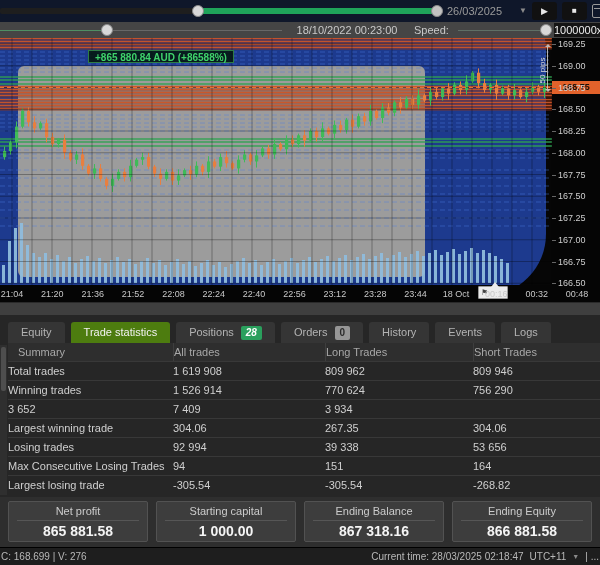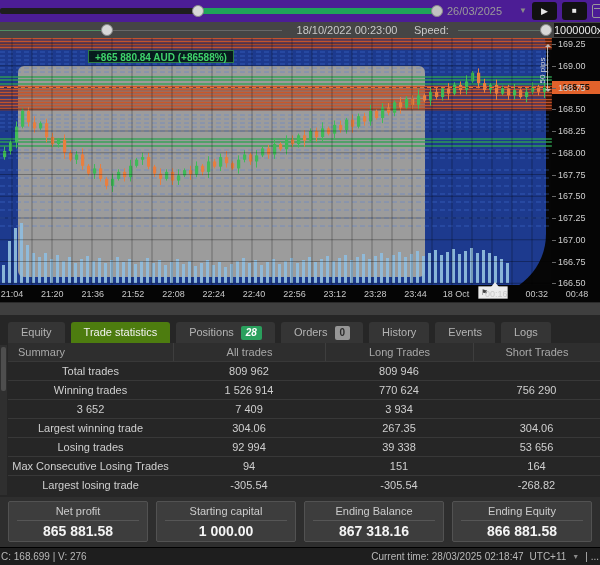--- a/index.html
+++ b/index.html
@@ -3,21 +3,21 @@
 <meta charset="utf-8">
 <style>
   * { margin:0; padding:0; box-sizing:border-box; }
   html,body { background:#222; }
   .app {
     position:relative; width:600px; height:565px; overflow:hidden;
     background:#333; font-family:"Liberation Sans", sans-serif;
     -webkit-font-smoothing:antialiased;
   }
   
-  .topbar1 { position:absolute; left:0; top:0; width:600px; height:22px; background:#4c1d95; }
+  .topbar1 { position:absolute; left:0; top:0; width:600px; height:22px; background:#0f172a; }
   .tb1-track-dark { position:absolute; left:0; top:8px; width:198px; height:6px; background:#1e1e1e; border-radius:2px; }
   .tb1-track-green { position:absolute; left:199px; top:8px; width:238px; height:6px; background:#1fa35a; border-radius:2px; }
   .knob { position:absolute; width:12px; height:12px; border-radius:50%; background:#d8d8d8; border:1px solid #8a8a8a; }
   .tb1-knob-a { left:192px; top:5px; }
   .tb1-knob-b { left:431px; top:5px; background:#c2c2c2; }
   .date-select { position:absolute; left:447px; top:3px; width:82px; height:16px; color:#9a9a9a; font-size:11px; line-height:16px; }
   .date-caret { position:absolute; left:519px; top:3px; color:#8a8a8a; font-size:8px; line-height:16px; }
   .tb-btn { position:absolute; top:2px; width:25px; height:18px; background:#111; border-radius:3px; color:#e8e8e8; text-align:center; }
   .btn-play { left:532px; font-size:9px; line-height:18px; }
   .btn-stop { left:562px; font-size:8px; line-height:18px; }
@@ -66,21 +66,21 @@
   .badge { display:inline-block; margin-left:7px; padding:0 5px; height:14px; line-height:14px; border-radius:2px; font-size:10px; font-weight:bold; }
   .badge.green { background:#2aa05d; color:#fff;font-style:italic; }
   .badge.gray { background:#969696; color:#2b2b2b; }
   
   .stats { position:absolute; left:0; top:343px; width:600px; height:154px; background:#262626; }
   .vscroll { position:absolute; left:0; top:2px; width:7px; height:150px; background:#2f2f2f; }
   .vscroll-thumb { position:absolute; left:1px; top:2px; width:5px; height:44px; background:#4e4e4e; border-radius:2px; }
   .stats-table { position:absolute; left:8px; top:0; width:592px; }
   .trow { display:grid; grid-template-columns:165px 152px 148px 127px; height:19px; border-top:1px solid #383838; }
   .trow:first-child { border-top:none; height:18px; background:#2e2e2e; }
-  .tcell { font-size:11px; line-height:19px; color:#cfcfcf; text-align:center; overflow:hidden; white-space:nowrap; }
+  .tcell { font-size:11px; line-height:19px; color:#cfcfcf; text-align:left; overflow:hidden; white-space:nowrap; }
   .trow.head .tcell { color:#a8a8a8; line-height:18px; }
   .trow.head .tcell:first-child { text-align:left; padding-left:10px; }
   .trow.head .tcell + .tcell { border-left:1px solid #3e3e3e; }
   
   .cards { position:absolute; left:0; top:497px; width:600px; height:50px; background:#2e2e2e; display:flex; gap:8px; padding:4px 8px 5px 8px; }
   .card { flex:1; background:#3d3d3d; border:1px solid #525252; border-radius:2px; text-align:center; overflow:hidden; }
   .card-label { font-size:11px; color:#cccccc; line-height:17px; border-bottom:1px solid #565656; margin:1px 8px 0 8px; }
   .card-value { font-size:14px; font-weight:bold; color:#f4f4f4; line-height:21px; }
   
   .statusbar { position:absolute; left:0; top:547px; width:600px; height:18px; background:#1e1e1e; border-top:1px solid #000; }
@@ -569,20 +569,21 @@
     </div>
     <div class="stats-table" id="stats-table">
         <div class="trow head">
           <div class="tcell">Summary</div>
           <div class="tcell">All trades</div>
           <div class="tcell">Long Trades</div>
           <div class="tcell">Short Trades</div>
         </div>
         <div class="trow">
           <div class="tcell">Total trades</div>
+          <div class="tcell">1 619 908</div>
           <div class="tcell">809 962</div>
           <div class="tcell">809 946</div>
         </div>
         <div class="trow">
           <div class="tcell">Winning trades</div>
           <div class="tcell">1 526 914</div>
           <div class="tcell">770 624</div>
           <div class="tcell">756 290</div>
         </div>
         <div class="trow">

